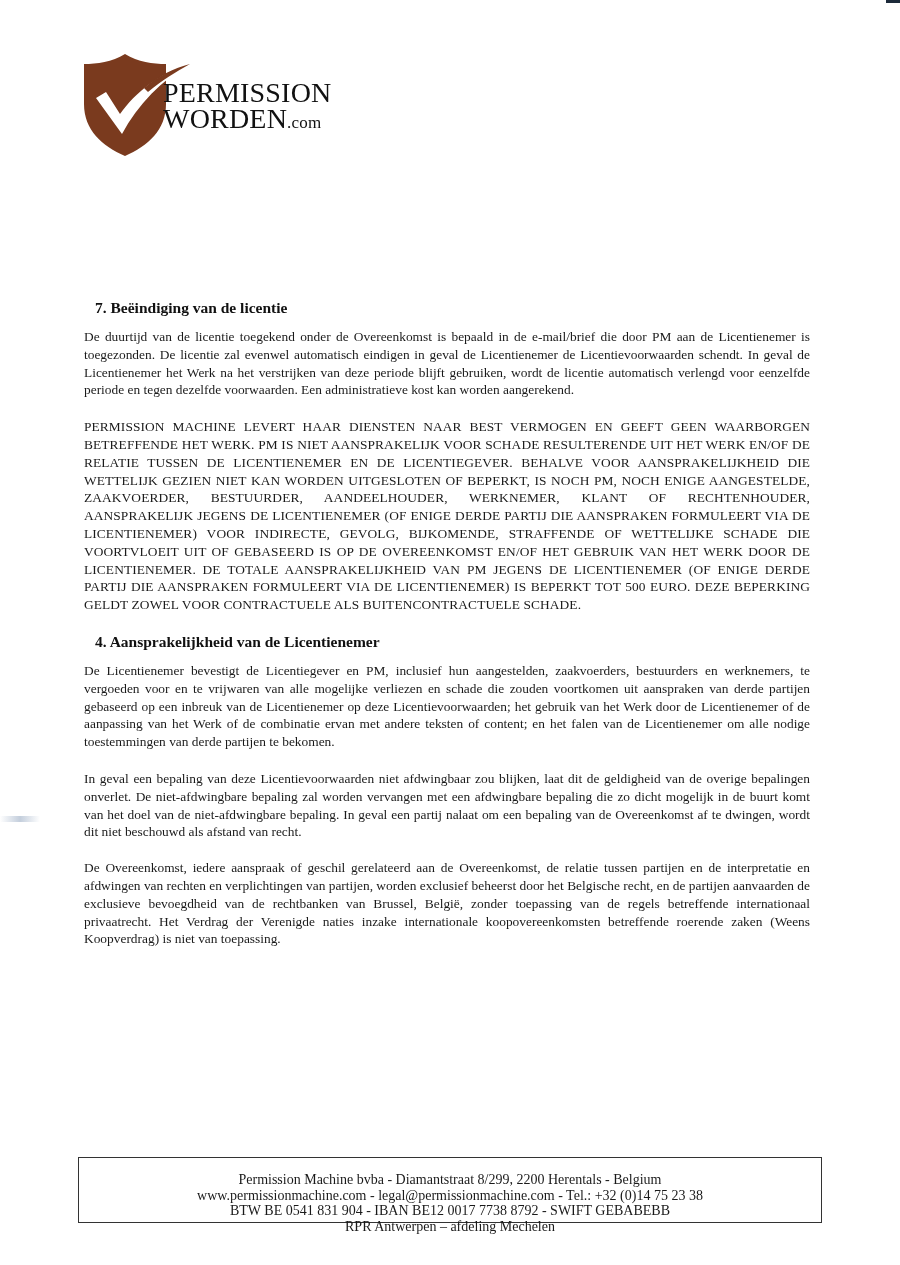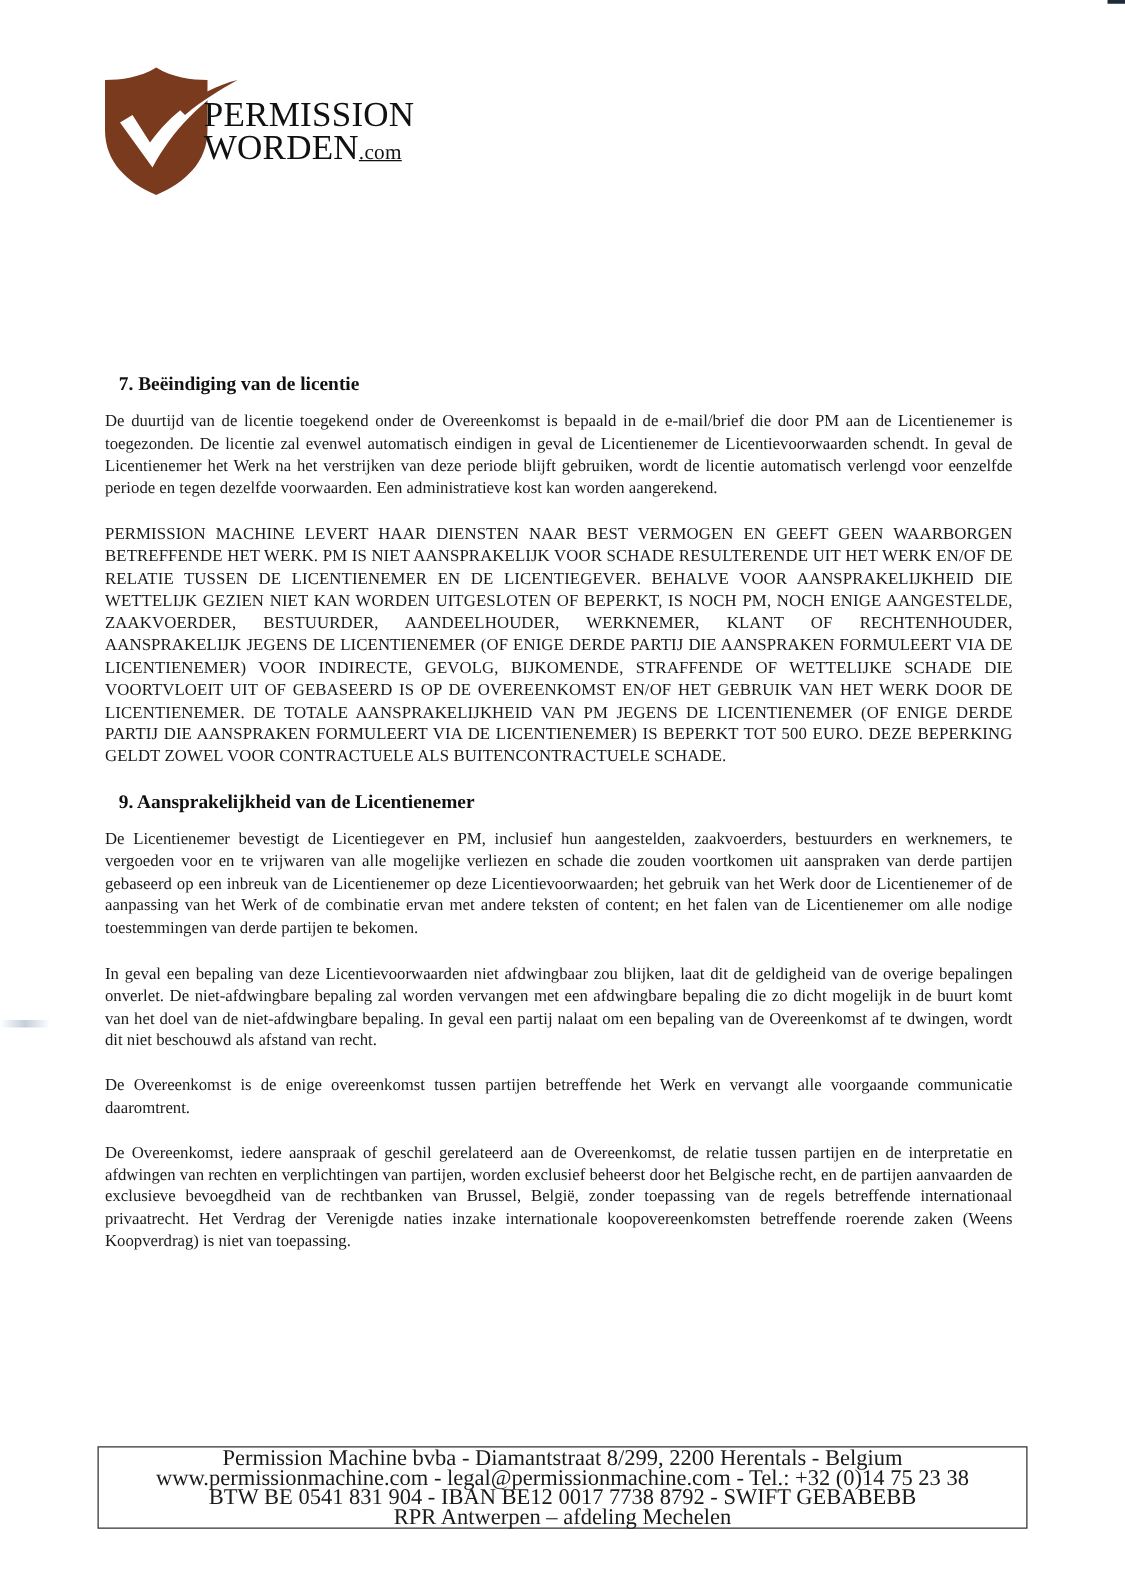--- a/index.html
+++ b/index.html
@@ -9,21 +9,21 @@
       color: #1a1a1a;
     }
     .logo { position: absolute; left: 82px; top: 52px; width: 290px; height: 110px; }
     .logo svg.shield { position: absolute; left: 0; top: 0; }
     .logo-text {
       position: absolute; left: 81px; top: 28px;
       font-family: "Liberation Serif", "DejaVu Serif", serif;
       font-size: 28px; line-height: 26px; color: #111;
       letter-spacing: 0.2px;
     }
-    .logo-text .dotcom { font-size: 17px; text-decoration: underline; }
+    .logo-text .dotcom { font-size: 17px; }
     .scan-mark { position: absolute; right: 0; top: 0; width: 14px; height: 3px; background: #1c2a3a; }
     .side-streak { position: absolute; left: 0; top: 816px; width: 40px; height: 6px;
       background: linear-gradient(90deg, rgba(170,185,205,0.0), rgba(170,185,205,0.7), rgba(170,185,205,0)); }
 
     .content {
       position: absolute; left: 84px; top: 288px; width: 726px;
       font-family: "Liberation Serif", "DejaVu Serif", serif;
       font-size: 13.4px; line-height: 17.8px;
     }
     .section { margin: 0 0 19px 0; }
@@ -33,22 +33,22 @@
     .section p {
       margin: 0; text-align: justify;
     }
     .section p.gap { margin-top: 18px; }
     .section p.caps { letter-spacing: 0.1px; }
 
     .footer {
       position: absolute; left: 78px; top: 1157px; width: 744px; height: 66px;
       border: 1.5px solid #333; box-sizing: border-box;
       font-family: "Liberation Serif", "DejaVu Serif", serif;
-      font-size: 18px; line-height: 15.5px; text-align: center; color: #1a1a1a;
-      padding-top: 1px;
+      font-size: 14px; line-height: 15.5px; text-align: center; color: #1a1a1a;
+      padding-top: 14px;
     }
     .footer div { white-space: nowrap; }
   </style>
 </head>
 <body>
 
 <div class="scan-mark"></div>
 <div class="side-streak"></div>
 
 <div class="logo">
@@ -65,26 +65,25 @@
 
 <div class="content">
   <div class="section">
     <h2>7. Beëindiging van de licentie</h2>
     <p>De duurtijd van de licentie toegekend onder de Overeenkomst is bepaald in de e-mail/brief die door PM aan de Licentienemer is toegezonden. De licentie zal evenwel automatisch eindigen in geval de Licentienemer de Licentievoorwaarden schendt. In geval de Licentienemer het Werk na het verstrijken van deze periode blijft gebruiken, wordt de licentie automatisch verlengd voor eenzelfde periode en tegen dezelfde voorwaarden. Een administratieve kost kan worden aangerekend.</p>
   </div>
   <div class="section">
     <p class="caps">PERMISSION MACHINE LEVERT HAAR DIENSTEN NAAR BEST VERMOGEN EN GEEFT GEEN WAARBORGEN BETREFFENDE HET WERK. PM IS NIET AANSPRAKELIJK VOOR SCHADE RESULTERENDE UIT HET WERK EN/OF DE RELATIE TUSSEN DE LICENTIENEMER EN DE LICENTIEGEVER. BEHALVE VOOR AANSPRAKELIJKHEID DIE WETTELIJK GEZIEN NIET KAN WORDEN UITGESLOTEN OF BEPERKT, IS NOCH PM, NOCH ENIGE AANGESTELDE, ZAAKVOERDER, BESTUURDER, AANDEELHOUDER, WERKNEMER, KLANT OF RECHTENHOUDER, AANSPRAKELIJK JEGENS DE LICENTIENEMER (OF ENIGE DERDE PARTIJ DIE AANSPRAKEN FORMULEERT VIA DE LICENTIENEMER) VOOR INDIRECTE, GEVOLG, BIJKOMENDE, STRAFFENDE OF WETTELIJKE SCHADE DIE VOORTVLOEIT UIT OF GEBASEERD IS OP DE OVEREENKOMST EN/OF HET GEBRUIK VAN HET WERK DOOR DE LICENTIENEMER. DE TOTALE AANSPRAKELIJKHEID VAN PM JEGENS DE LICENTIENEMER (OF ENIGE DERDE PARTIJ DIE AANSPRAKEN FORMULEERT VIA DE LICENTIENEMER) IS BEPERKT TOT 500 EURO. DEZE BEPERKING GELDT ZOWEL VOOR CONTRACTUELE ALS BUITENCONTRACTUELE SCHADE.</p>
   </div>
   <div class="section">
-    <h2>9. Aansprakelijkheid van de Licentienemer</h2>
+    <h2>4. Aansprakelijkheid van de Licentienemer</h2>
     <p>De Licentienemer bevestigt de Licentiegever en PM, inclusief hun aangestelden, zaakvoerders, bestuurders en werknemers,  te vergoeden voor en te vrijwaren van alle mogelijke verliezen en schade die zouden voortkomen uit aanspraken van derde partijen gebaseerd op een inbreuk van de Licentienemer op deze Licentievoorwaarden; het gebruik van het Werk door de Licentienemer of de aanpassing van het Werk of de combinatie ervan met andere teksten of content; en het falen van de Licentienemer om alle nodige toestemmingen van derde partijen te bekomen.</p>
   </div>
   <div class="section">
     <p>In geval een bepaling van deze Licentievoorwaarden niet afdwingbaar zou blijken, laat dit de geldigheid van de overige bepalingen onverlet. De niet-afdwingbare bepaling zal worden vervangen met een afdwingbare bepaling die zo dicht mogelijk in de buurt komt van het doel van de niet-afdwingbare bepaling. In geval een partij nalaat om een bepaling van de Overeenkomst af te dwingen, wordt dit niet beschouwd als afstand van recht.</p>
-    <p class="gap">De Overeenkomst is de enige overeenkomst tussen partijen betreffende het Werk en vervangt alle voorgaande communicatie daaromtrent.</p>
     <p class="gap">De Overeenkomst, iedere aanspraak of geschil gerelateerd aan de Overeenkomst, de relatie tussen partijen en de interpretatie en afdwingen van rechten en verplichtingen van partijen, worden exclusief beheerst door het Belgische recht, en de partijen aanvaarden de exclusieve bevoegdheid van de rechtbanken van Brussel, België, zonder toepassing van de regels betreffende internationaal privaatrecht. Het Verdrag der Verenigde naties inzake internationale koopovereenkomsten betreffende roerende zaken (Weens Koopverdrag) is niet van toepassing.</p>
   </div>
 </div>
 
 <div class="footer">
   <div>Permission Machine bvba - Diamantstraat 8/299, 2200 Herentals - Belgium</div>
   <div>www.permissionmachine.com - legal@permissionmachine.com - Tel.: +32 (0)14 75 23 38</div>
   <div>BTW BE 0541 831 904 - IBAN BE12 0017 7738 8792 - SWIFT GEBABEBB</div>
   <div>RPR Antwerpen – afdeling Mechelen</div>
 </div>

